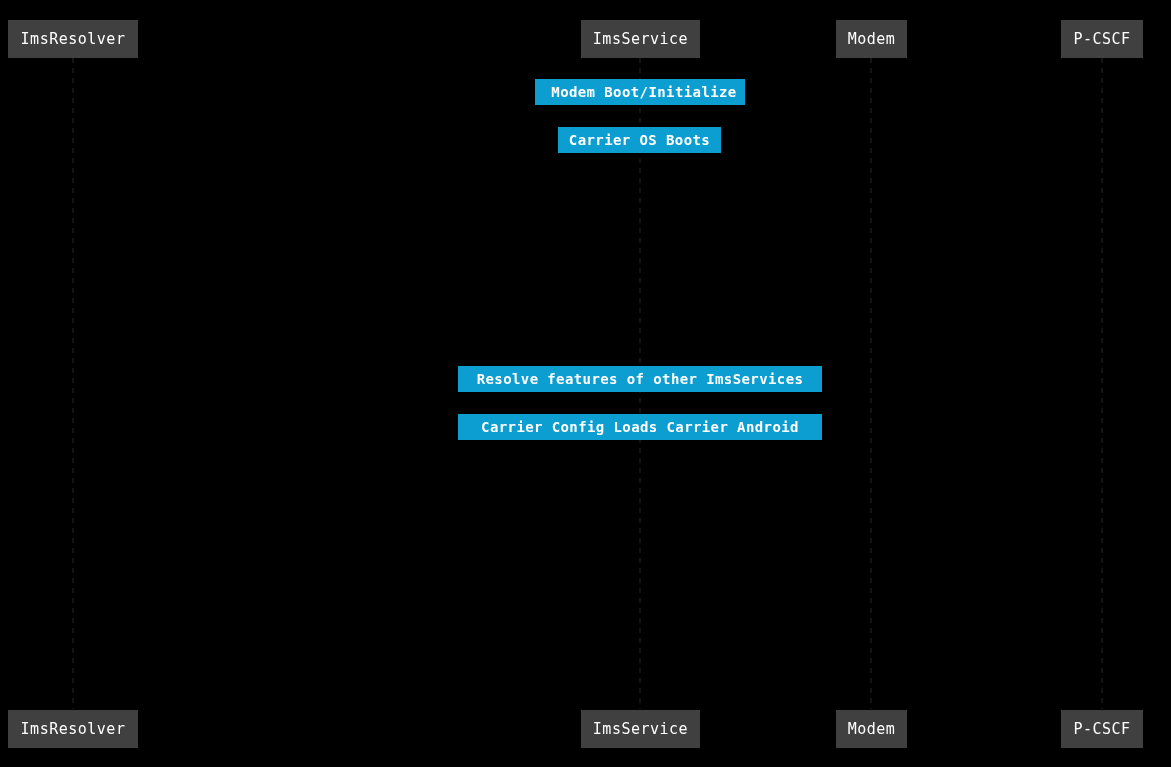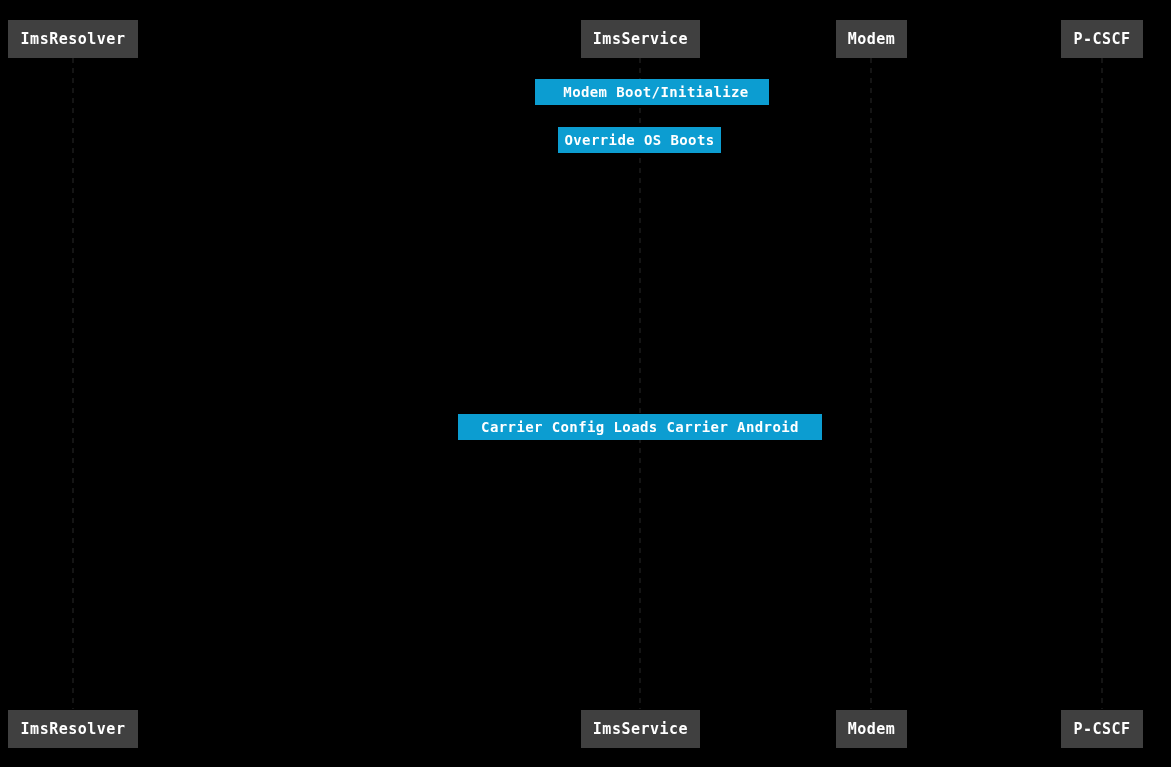--- a/index.html
+++ b/index.html
@@ -43,21 +43,21 @@
     position: absolute;
     box-sizing: border-box;
     height: 38px;
     background: #404040;
     color: #ffffff;
     display: flex;
     align-items: center;
     justify-content: center;
     font-family: "DejaVu Sans Mono", "Liberation Mono", monospace;
     font-size: 15px;
-    font-weight: bold;
+    font-weight: normal;
     letter-spacing: 0.5px;
     white-space: nowrap;
     user-select: none;
   }
 
   
   .note {
     position: absolute;
     box-sizing: border-box;
     height: 26px;
@@ -83,22 +83,23 @@
   <div class="lifeline" style="left:72px"></div>
   <div class="lifeline" style="left:639px"></div>
   <div class="lifeline" style="left:870px"></div>
   <div class="lifeline" style="left:1101px"></div>
 
   <div class="participant" style="left:8px; top:20px; width:130px;">ImsResolver</div>
   <div class="participant" style="left:581px; top:20px; width:119px;">ImsService</div>
   <div class="participant" style="left:836px; top:20px; width:71px;">Modem</div>
   <div class="participant" style="left:1061px; top:20px; width:82px;">P-CSCF</div>
 
-  <div class="note" style="left:535px; top:79px; width:234px;padding-left:14px;">Modem Boot/Initialize</div>
-  <div class="note" style="left:558px; top:127px; width:163px;">Override OS Boots</div>
+  <div class="note" style="left:535px; top:79px; width:210px;padding-left:14px;">Modem Boot/Initialize</div>
+  <div class="note" style="left:558px; top:127px; width:163px;">Carrier OS Boots</div>
+  <div class="note" style="left:458px; top:366px; width:364px;">Resolve features of other ImsServices</div>
   <div class="note" style="left:458px; top:414px; width:364px;">Carrier Config Loads Carrier Android</div>
 
   <div class="participant" style="left:8px; top:710px; width:130px;">ImsResolver</div>
   <div class="participant" style="left:581px; top:710px; width:119px;">ImsService</div>
   <div class="participant" style="left:836px; top:710px; width:71px;">Modem</div>
   <div class="participant" style="left:1061px; top:710px; width:82px;">P-CSCF</div>
 
 </div>
 
 </body></html>

